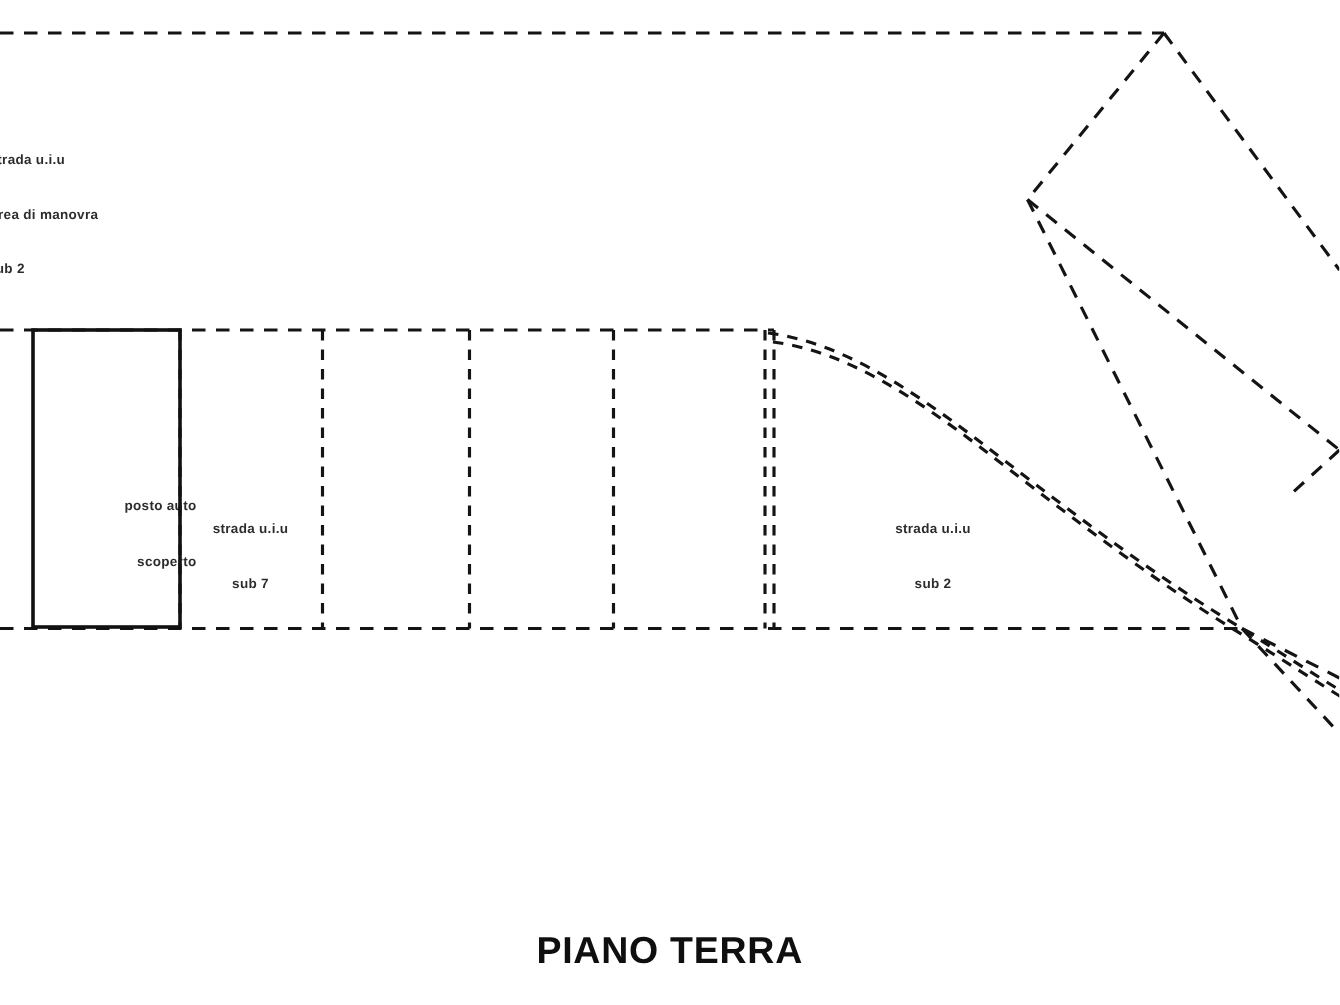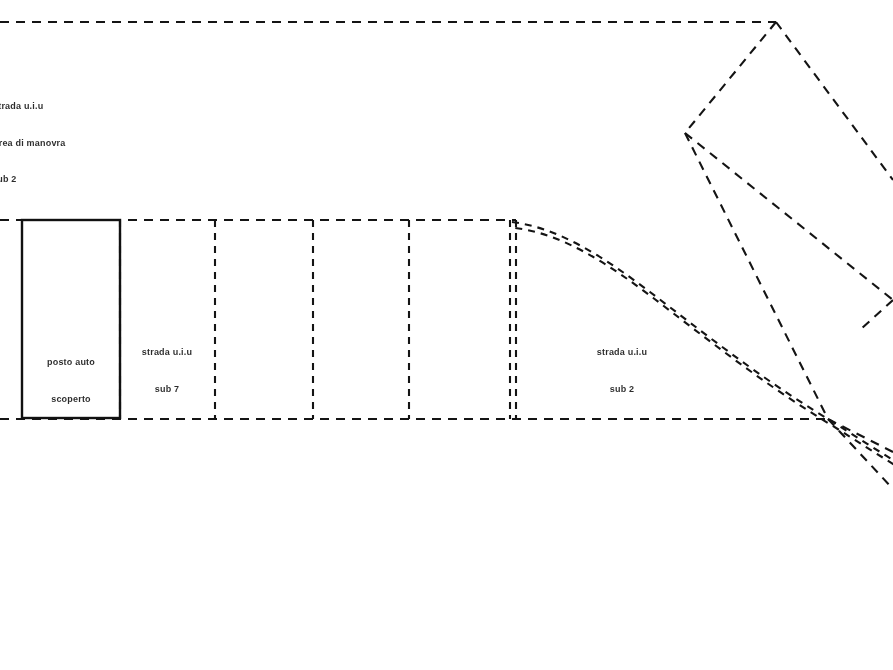--- a/index.html
+++ b/index.html
@@ -103,29 +103,30 @@
 
     <rect id="solid-rect" fill="none" stroke="#111111" x="22" y="220" width="98" height="198" stroke-width="2.4"></rect>
   </svg>
 
   <div class="plan-label label-small label-topleft" id="label-0" style="top: 76px; left: -8px;">
     <div>Strada u.i.u</div>
     <div>Area di manovra</div>
     <div>sub 2</div>
   </div>
 
-  <div class="plan-label label-small" id="label-1" style="top: 332px; left: 11px; width: 120px;">
+  <div class="plan-label label-small" id="label-1" style="top: 307px; left: 11px; width: 120px; text-align: right;">
     <div>posto auto</div>
     <div>scoperto</div>
   </div>
 
   <div class="plan-label label-small" id="label-2" style="top: 322px; left: 107px; width: 120px;">
     <div>strada u.i.u</div>
     <div>sub 7</div>
   </div>
 
   <div class="plan-label label-small" id="label-3" style="top: 322px; left: 562px; width: 120px;">
     <div>strada u.i.u</div>
     <div>sub 2</div>
   </div>
 
+  <div id="sheet-title" style="top: 620px;">PIANO TERRA</div>
 
 </div>
 
 </body></html>

